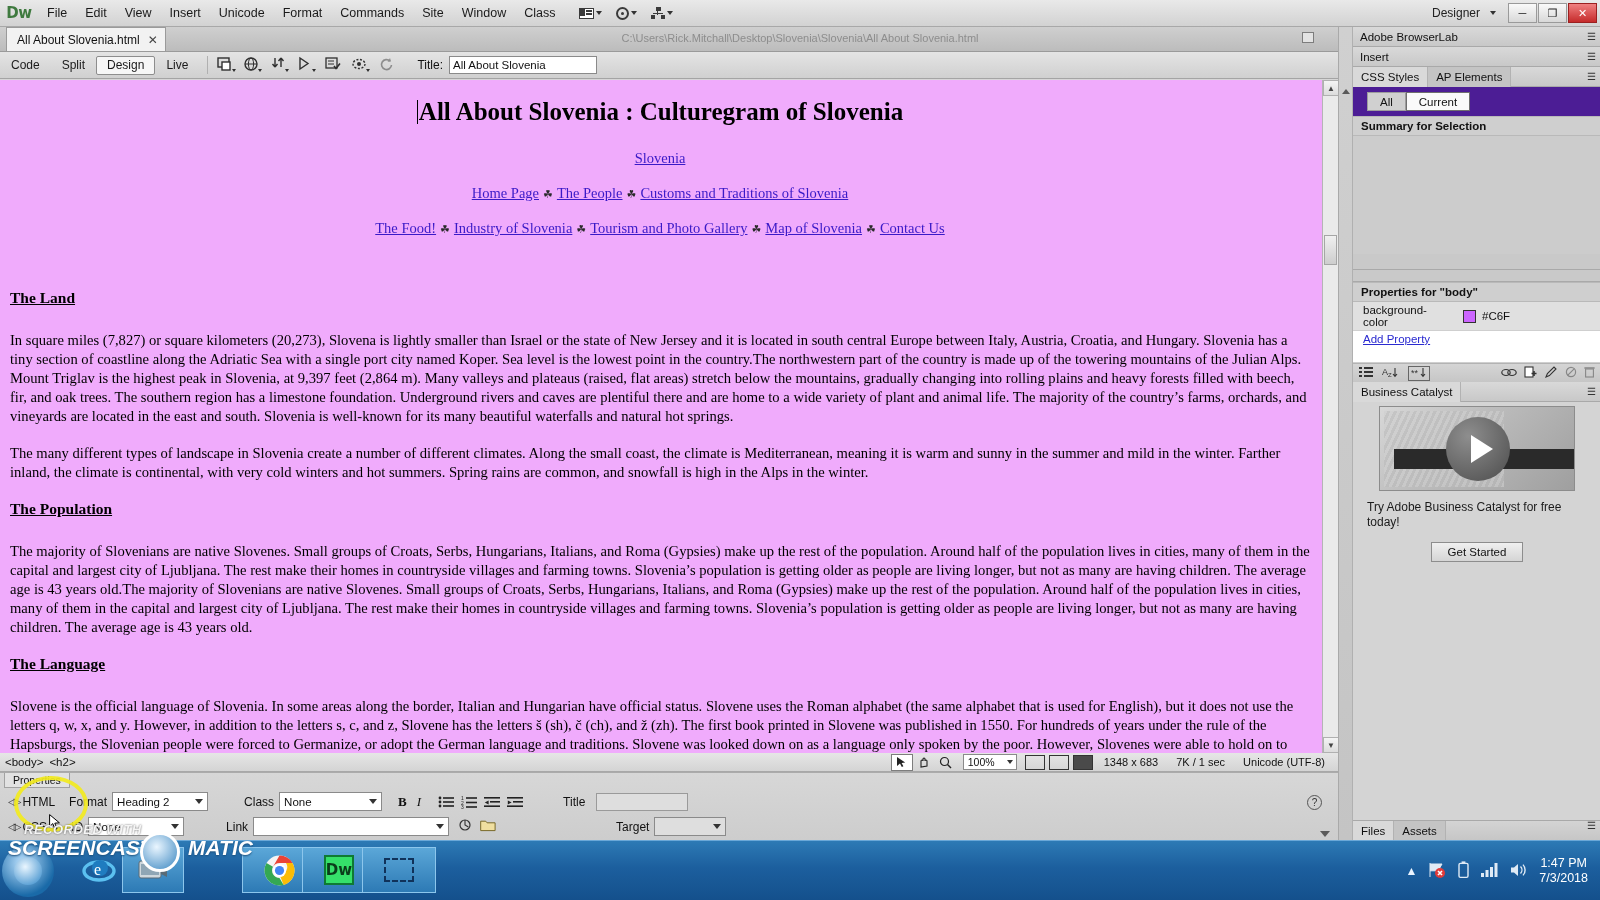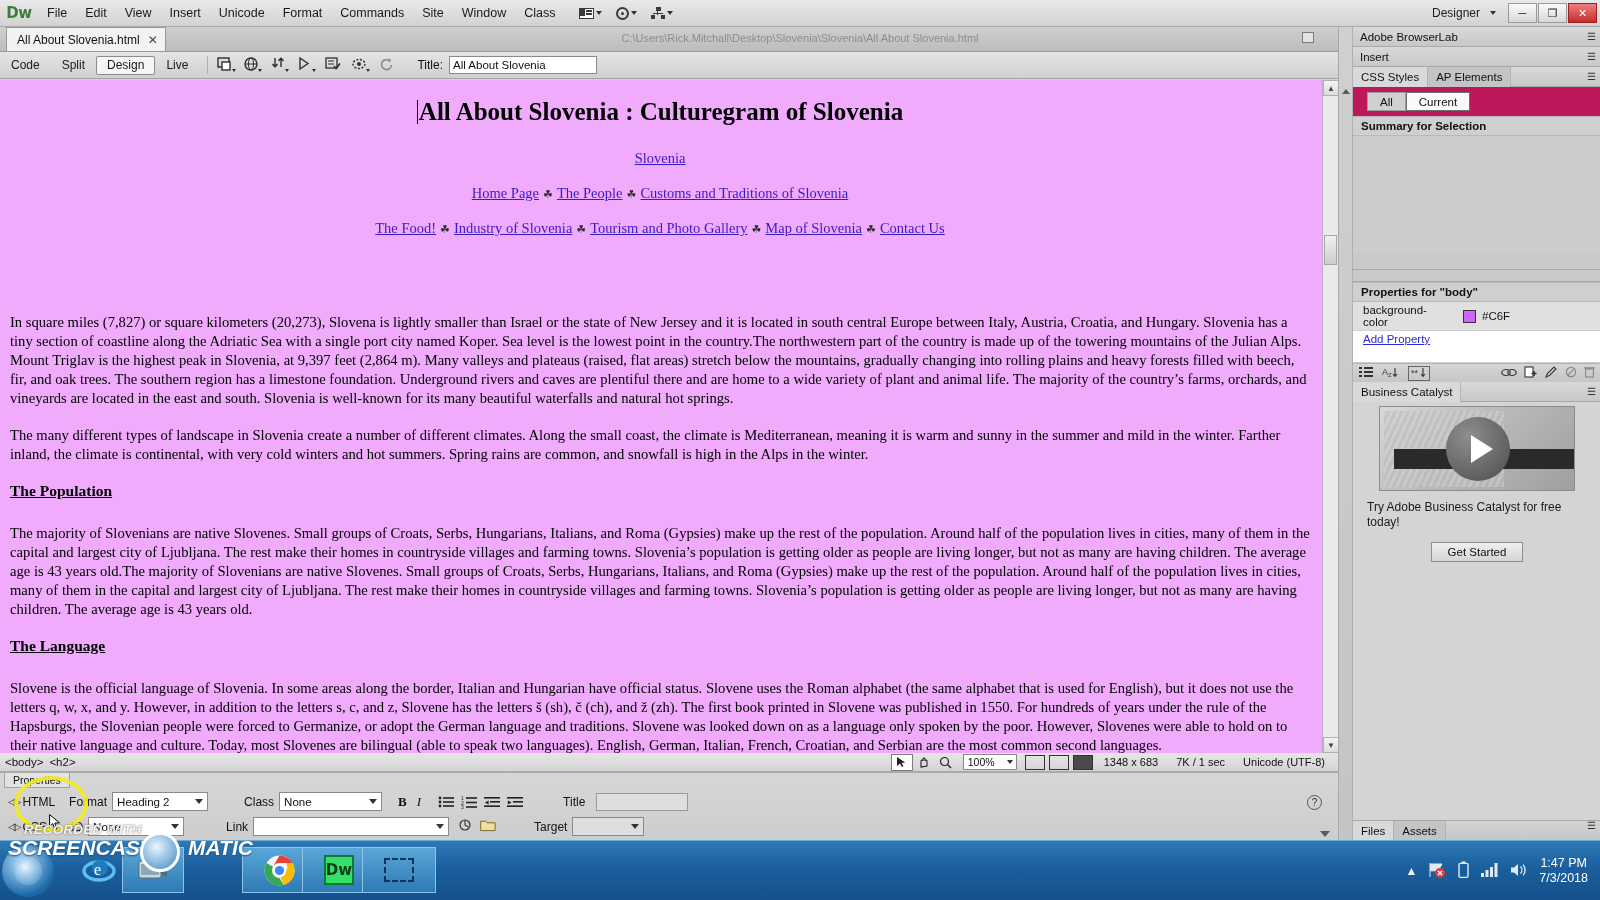--- a/index.html
+++ b/index.html
@@ -223,21 +223,21 @@
     border-bottom: 1px solid #a9a9a9; display: flex; align-items: center;
     font-size: 11.5px; color: #111; padding-left: 7px;
   }
   .hdr-menu { margin-left: auto; margin-right: 5px; font-size: 10px; color: #333; line-height: 1; }
   .ptab {
     height: 20px; padding: 0 8px; display: flex; align-items: center;
     font-size: 11.5px; color: #111; border-right: 1px solid #b2b2b2;
   }
   .ptab.active { background: #d9d9d9; }
   .ptab.inactive { background: #c4c4c4; }
-  .panel-box { background: #be185d; }
+  .panel-box { background: #4c1d95; }
   .seg-row { display: flex; padding: 5px 0 5px 14px; }
   .seg {
     height: 19px; padding: 0 12px; font-size: 11.5px; display: flex; align-items: center;
     background: #d0d0d0; border: 1px solid #9d9d9d; color: #111;
   }
   .seg.on { background: #fafafa; border: 1px solid #6f6f6f; }
   .sec-title { font-size: 11.5px; font-weight: bold; color: #111; padding: 3px 0 3px 8px;
     background: #cfcfcf; border-top: 1px solid #b9b9b9; border-bottom: 1px solid #b9b9b9; }
   .whitearea { background: #cccccc; }
   .rules-row { display: flex; font-size: 12px; color: #111; background: #e0e0e0;
@@ -436,20 +436,21 @@
       <p class="navline">
         <a href="#">Home Page</a><span class="sep-ico">☘</span><a href="#">The People</a><span class="sep-ico">☘</span><a href="#">Customs and Traditions of Slovenia</a>
       </p>
 
       <div class="spacer-18"></div>
       <p class="navline">
         <a href="#">The Food!</a><span class="sep-ico">☘</span><a href="#">Industry of Slovenia</a><span class="sep-ico">☘</span><a href="#">Tourism and Photo Gallery</a><span class="sep-ico">☘</span><a href="#">Map of Slovenia</a><span class="sep-ico">☘</span><a href="#">Contact Us</a>
       </p>
 
       <div style="height:52px"></div>
+      <h2 class="sec">The Land</h2>
       <div class="spacer-24"></div>
       <p class="body">In square miles (7,827) or square kilometers (20,273), Slovena is lightly smaller than Israel or the state of New Jersey and it is located in south central Europe between Italy, Austria, Croatia, and Hungary. Slovenia has a tiny section of coastline along the Adriatic Sea with a single port city named Koper. Sea level is the lowest point in the country.The northwestern part of the country is made up of the towering mountains of the Julian Alps. Mount Triglav is the highest peak in Slovenia, at 9,397 feet (2,864 m). Many valleys and plateaus (raised, flat areas) stretch below the mountains, gradually changing into rolling plains and heavy forests filled with beech, fir, and oak trees. The southern region has a limestone foundation. Underground rivers and caves are plentiful there and are home to a wide variety of plant and animal life. The majority of the country’s farms, orchards, and vineyards are located in the east and south. Slovenia is well-known for its many beautiful waterfalls and natural hot springs.</p>
       <div class="spacer-18"></div>
       <p class="body">The many different types of landscape in Slovenia create a number of different climates. Along the small coast, the climate is Mediterranean, meaning it is warm and sunny in the summer and mild in the winter. Farther inland, the climate is continental, with very cold winters and hot summers. Spring rains are common, and snowfall is high in the Alps in the winter.</p>
 
       <div style="height:18px"></div>
       <h2 class="sec">The Population</h2>
       <div class="spacer-24"></div>
       <p class="body">The majority of Slovenians are native Slovenes. Small groups of Croats, Serbs, Hungarians, Italians, and Roma (Gypsies) make up the rest of the population. Around half of the population lives in cities, many of them in the capital and largest city of Ljubljana. The rest make their homes in countryside villages and farming towns. Slovenia’s population is getting older as people are living longer, but not as many are having children. The average age is 43 years old.The majority of Slovenians are native Slovenes. Small groups of Croats, Serbs, Hungarians, Italians, and Roma (Gypsies) make up the rest of the population. Around half of the population lives in cities, many of them in the capital and largest city of Ljubljana. The rest make their homes in countryside villages and farming towns. Slovenia’s population is getting older as people are living longer, but not as many are having children. The average age is 43 years old.</p>
 
@@ -581,21 +582,21 @@
           <svg width="15" height="14" viewBox="0 0 15 14">
               <circle cx="6" cy="7" r="5" fill="none" stroke="#333" stroke-width="1.2"></circle>
               <path d="M6 2 v5 l3.4 2" stroke="#333" stroke-width="1.1" fill="none"></path>
             </svg>
         </span>
         <span style="margin-left:6px;">
           <svg width="16" height="13" viewBox="0 0 16 13">
               <path d="M0.7 11.6 V2.2 h5 l1.4 1.6 h8 v7.8 z" fill="#f0dfa0" stroke="#7a6a2a" stroke-width="1"></path>
             </svg>
         </span>
-        <span class="plabel" style="margin-left:38px;">Target</span>
+        <span class="plabel" style="margin-left:120px;">Target</span>
         <div class="psel" style="width:72px;background:#dedede;">
           <span></span>
           <span class="c"></span>
         </div>
       </div>
 
       <div class="helpq">?</div>
       <div class="collapse-tri"></div>
     </div>
 

